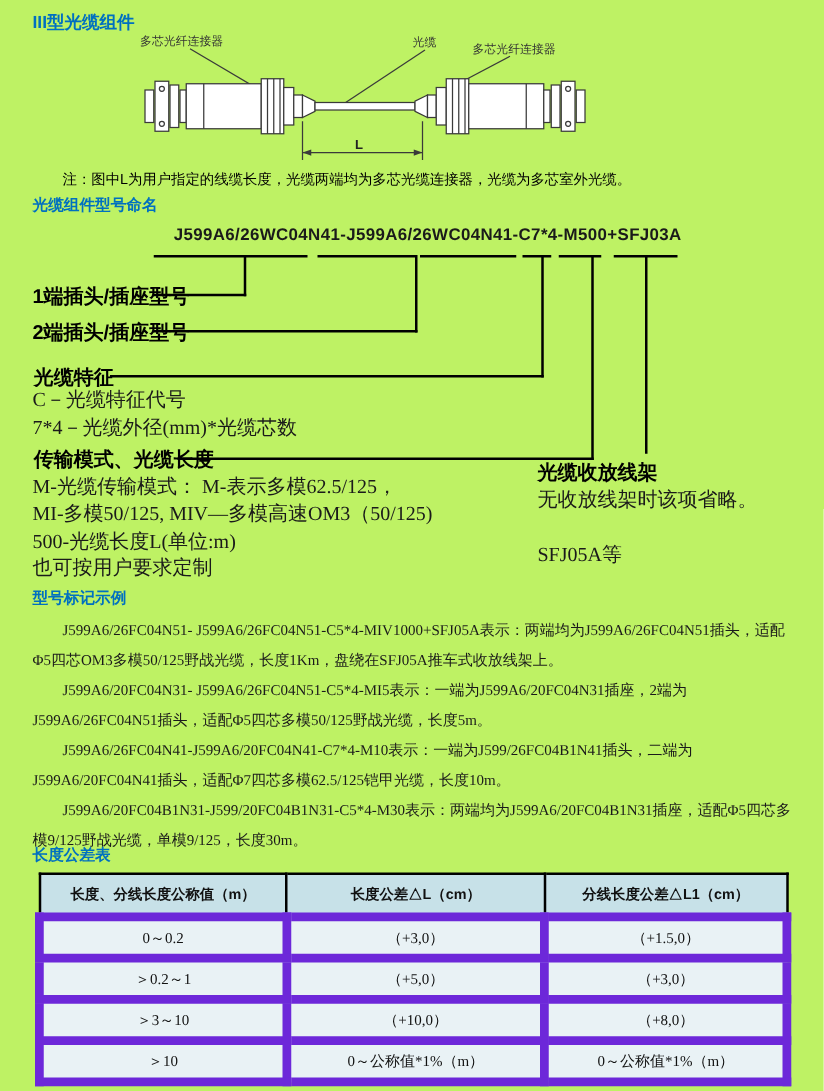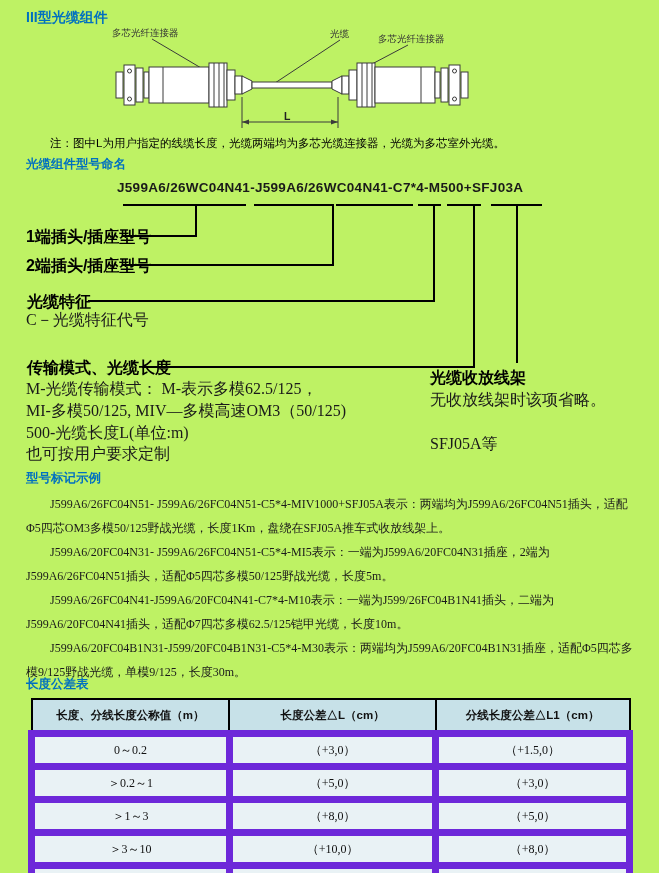--- a/index.html
+++ b/index.html
@@ -6,21 +6,21 @@
   .page{position:relative;width:659px;height:873px;background:#bef264;overflow:hidden;
         font-family:"Liberation Sans",sans-serif;color:#111;}
   
   .doc-title{position:absolute;left:26px;top:9px;font-size:14px;font-weight:bold;color:#0070C0;margin:0;}
   .sec-head{position:absolute;font-size:12.5px;font-weight:bold;color:#0070C0;margin:0;}
   
   .dlabel{position:absolute;font-size:9.5px;color:#333;font-family:"Liberation Serif","DejaVu Serif",serif;}
   .dimL{position:absolute;font-size:10.5px;font-weight:bold;color:#222;}
   .note{position:absolute;left:50px;top:136px;font-size:11.5px;font-weight:normal;color:#000;}
   
-  .model{position:absolute;left:117px;top:180px;font-size:13.5px;font-weight:bold;letter-spacing:.3px;color:#1a1a1a;}
+  .model{position:absolute;left:139px;top:180px;font-size:13.5px;font-weight:bold;letter-spacing:.3px;color:#1a1a1a;}
   .hline{position:absolute;height:2px;background:#000;}
   .vline{position:absolute;width:2px;background:#000;}
   .blabel{position:absolute;font-size:16px;font-weight:bold;color:#000;}
   .rlabel{position:absolute;font-size:16px;color:#1a1a1a;font-family:"Liberation Serif","DejaVu Serif",serif;}
   
   .examples{position:absolute;left:26px;top:492px;width:616px;}
   .examples p{margin:0;text-indent:2em;font-size:12px;line-height:24px;color:#1a1a1a;
               font-family:"Liberation Serif","DejaVu Serif",serif;}
   
   .tol-table{position:absolute;left:28px;top:698px;width:605px;border-collapse:collapse;table-layout:fixed;}
@@ -117,20 +117,21 @@
   <div class="hline" style="left:88px;top:300px;width:347px;"></div>
   <div class="vline" style="left:473px;top:204px;height:164px;"></div>
   <div class="hline" style="left:142px;top:366px;width:333px;"></div>
   <div class="vline" style="left:516px;top:204px;height:159px;"></div>
 
   <span class="blabel" style="left:26px;top:227px;">1端插头/插座型号</span>
   <span class="blabel" style="left:26px;top:256px;">2端插头/插座型号</span>
 
   <span class="blabel" style="left:27px;top:292px;">光缆特征</span>
   <span class="rlabel" style="left:26px;top:310px;">C－光缆特征代号</span>
+  <span class="rlabel" style="left:26px;top:332px;">7*4－光缆外径(mm)*光缆芯数</span>
 
   <span class="blabel" style="left:27px;top:358px;">传输模式、光缆长度</span>
   <span class="rlabel" style="left:26px;top:379px;">M-光缆传输模式： M-表示多模62.5/125，</span>
   <span class="rlabel" style="left:26px;top:401px;">MI-多模50/125, MIV—多模高速OM3（50/125)</span>
   <span class="rlabel" style="left:26px;top:423px;">500-光缆长度L(单位:m)</span>
   <span class="rlabel" style="left:26px;top:444px;">也可按用户要求定制</span>
 
   <span class="blabel" style="left:430px;top:368px;">光缆收放线架</span>
   <span class="rlabel" style="left:430px;top:390px;">无收放线架时该项省略。</span>
   <span class="rlabel" style="left:430px;top:434px;">SFJ05A等</span>
@@ -162,25 +163,20 @@
         <td>0～0.2</td>
         <td>（+3,0）</td>
         <td>（+1.5,0）</td>
       </tr>
       <tr>
         <td>＞0.2～1</td>
         <td>（+5,0）</td>
         <td>（+3,0）</td>
       </tr>
       <tr>
-        <td>＞1～3</td>
-        <td>（+8,0）</td>
-        <td>（+5,0）</td>
-      </tr>
-      <tr>
         <td>＞3～10</td>
         <td>（+10,0）</td>
         <td>（+8,0）</td>
       </tr>
       <tr class="last">
         <td>＞10</td>
         <td>0～公称值*1%（m）</td>
         <td>0～公称值*1%（m）</td>
       </tr>
     </tbody>

